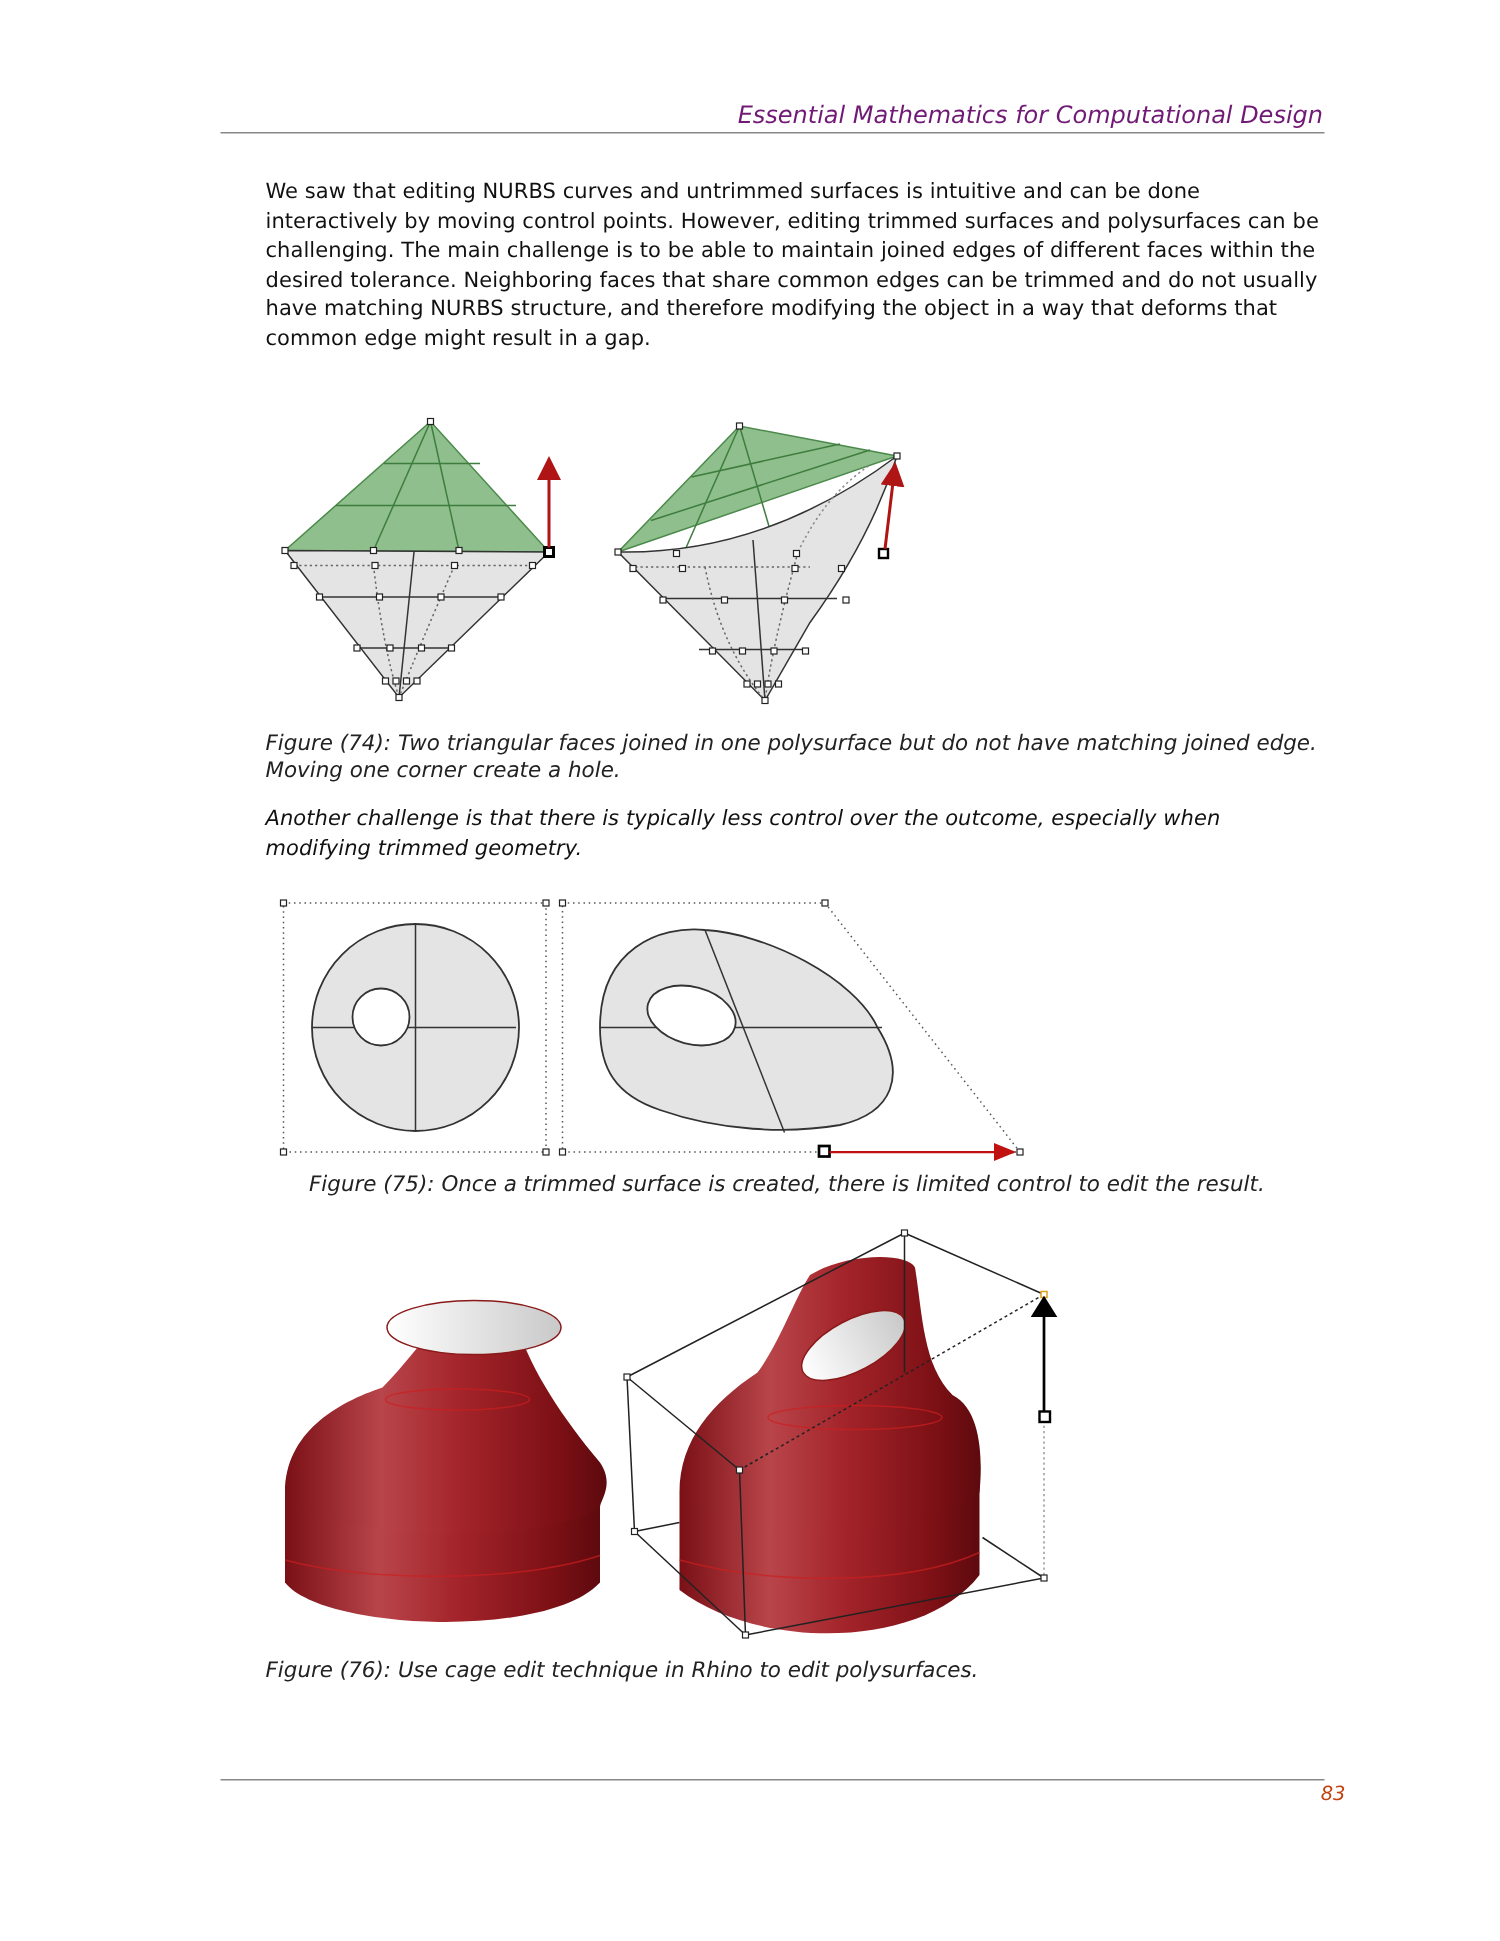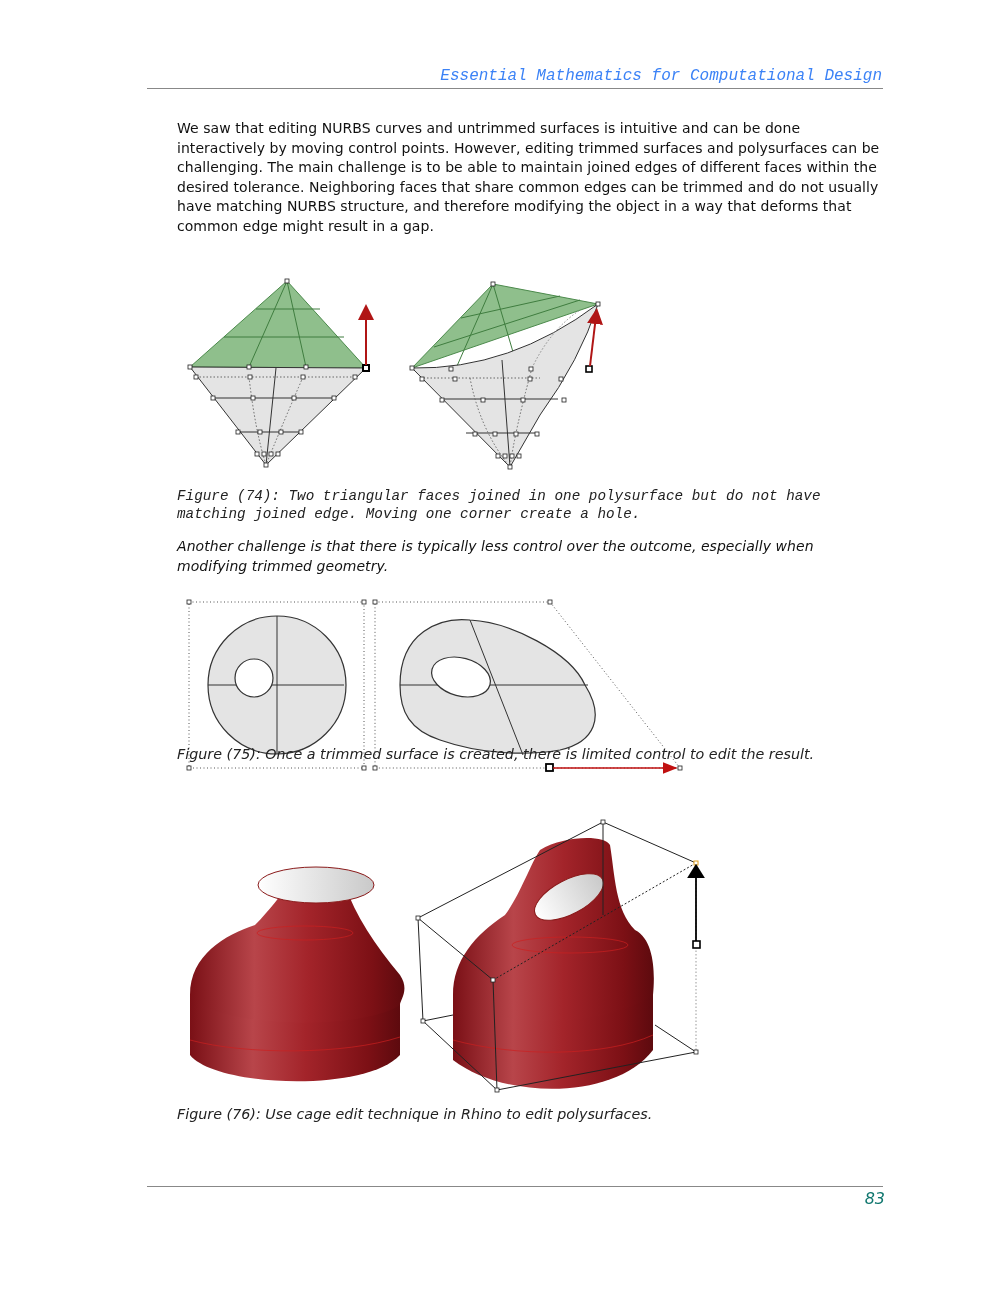--- a/index.html
+++ b/index.html
@@ -1,29 +1,29 @@
 <!DOCTYPE html>
 <html><head>
 <meta charset="utf-8">
 <style>
   html, body { margin: 0; padding: 0; background: #ffffff; }
   body { width: 1000px; height: 1294px; position: relative; overflow: hidden;
          font-family: "DejaVu Sans", sans-serif; color: #111; }
-  .header-title { position: absolute; right: 118px; top: 67px; font-size: 16px; font-style: italic; color: #3b82f6; font-family: Liberation Mono, monospace; }
+  .header-title { position: absolute; right: 118px; top: 67px; font-size: 16px; font-style: italic; color: #701a75; }
   .rule { position: absolute; left: 147px; width: 736px; height: 0; border-top: 1.5px solid #888; }
   .rule.top { top: 88px; }
   .rule.bottom { top: 1186px; }
   .para { position: absolute; left: 177px; width: 706px; font-size: 14px; line-height: 19.6px; letter-spacing: 0.05px; }
   .p1 { top: 119px; }
   .p2 { top: 537px; font-style: italic; }
   .caption { position: absolute; left: 177px; width: 706px; font-size: 14.3px; line-height: 17.5px; font-style: italic; color: #222; }
-  .cap74 { top: 488px; font-family: Liberation Mono, monospace; }
-  .cap75 { top: 746px; }
+  .cap74 { top: 488px; }
+  .cap75 { top: 782px; margin-left: 29px; }
   .cap76 { top: 1106px; font-style: italic; }
-  .page-num { position: absolute; right: 115px; top: 1189px; font-size: 16px; font-style: italic; color: #0f766e; }
+  .page-num { position: absolute; right: 103px; top: 1189px; font-size: 13px; font-style: italic; color: #c2410c; }
   svg.fig { position: absolute; }
 </style>
 </head>
 <body>
 
 <div class="header-title">Essential Mathematics for Computational Design</div>
 <div class="rule top"></div>
 
 <p class="para p1" style="margin:0">We saw that editing NURBS curves and untrimmed surfaces is intuitive and can be done interactively by moving control points. However, editing trimmed surfaces and polysurfaces can be challenging. The main challenge is to be able to maintain joined edges of different faces within the desired tolerance. Neighboring faces that share common edges can be trimmed and do not usually have matching NURBS structure, and therefore modifying the object in a way that deforms that common edge might result in a gap.</p>
 

